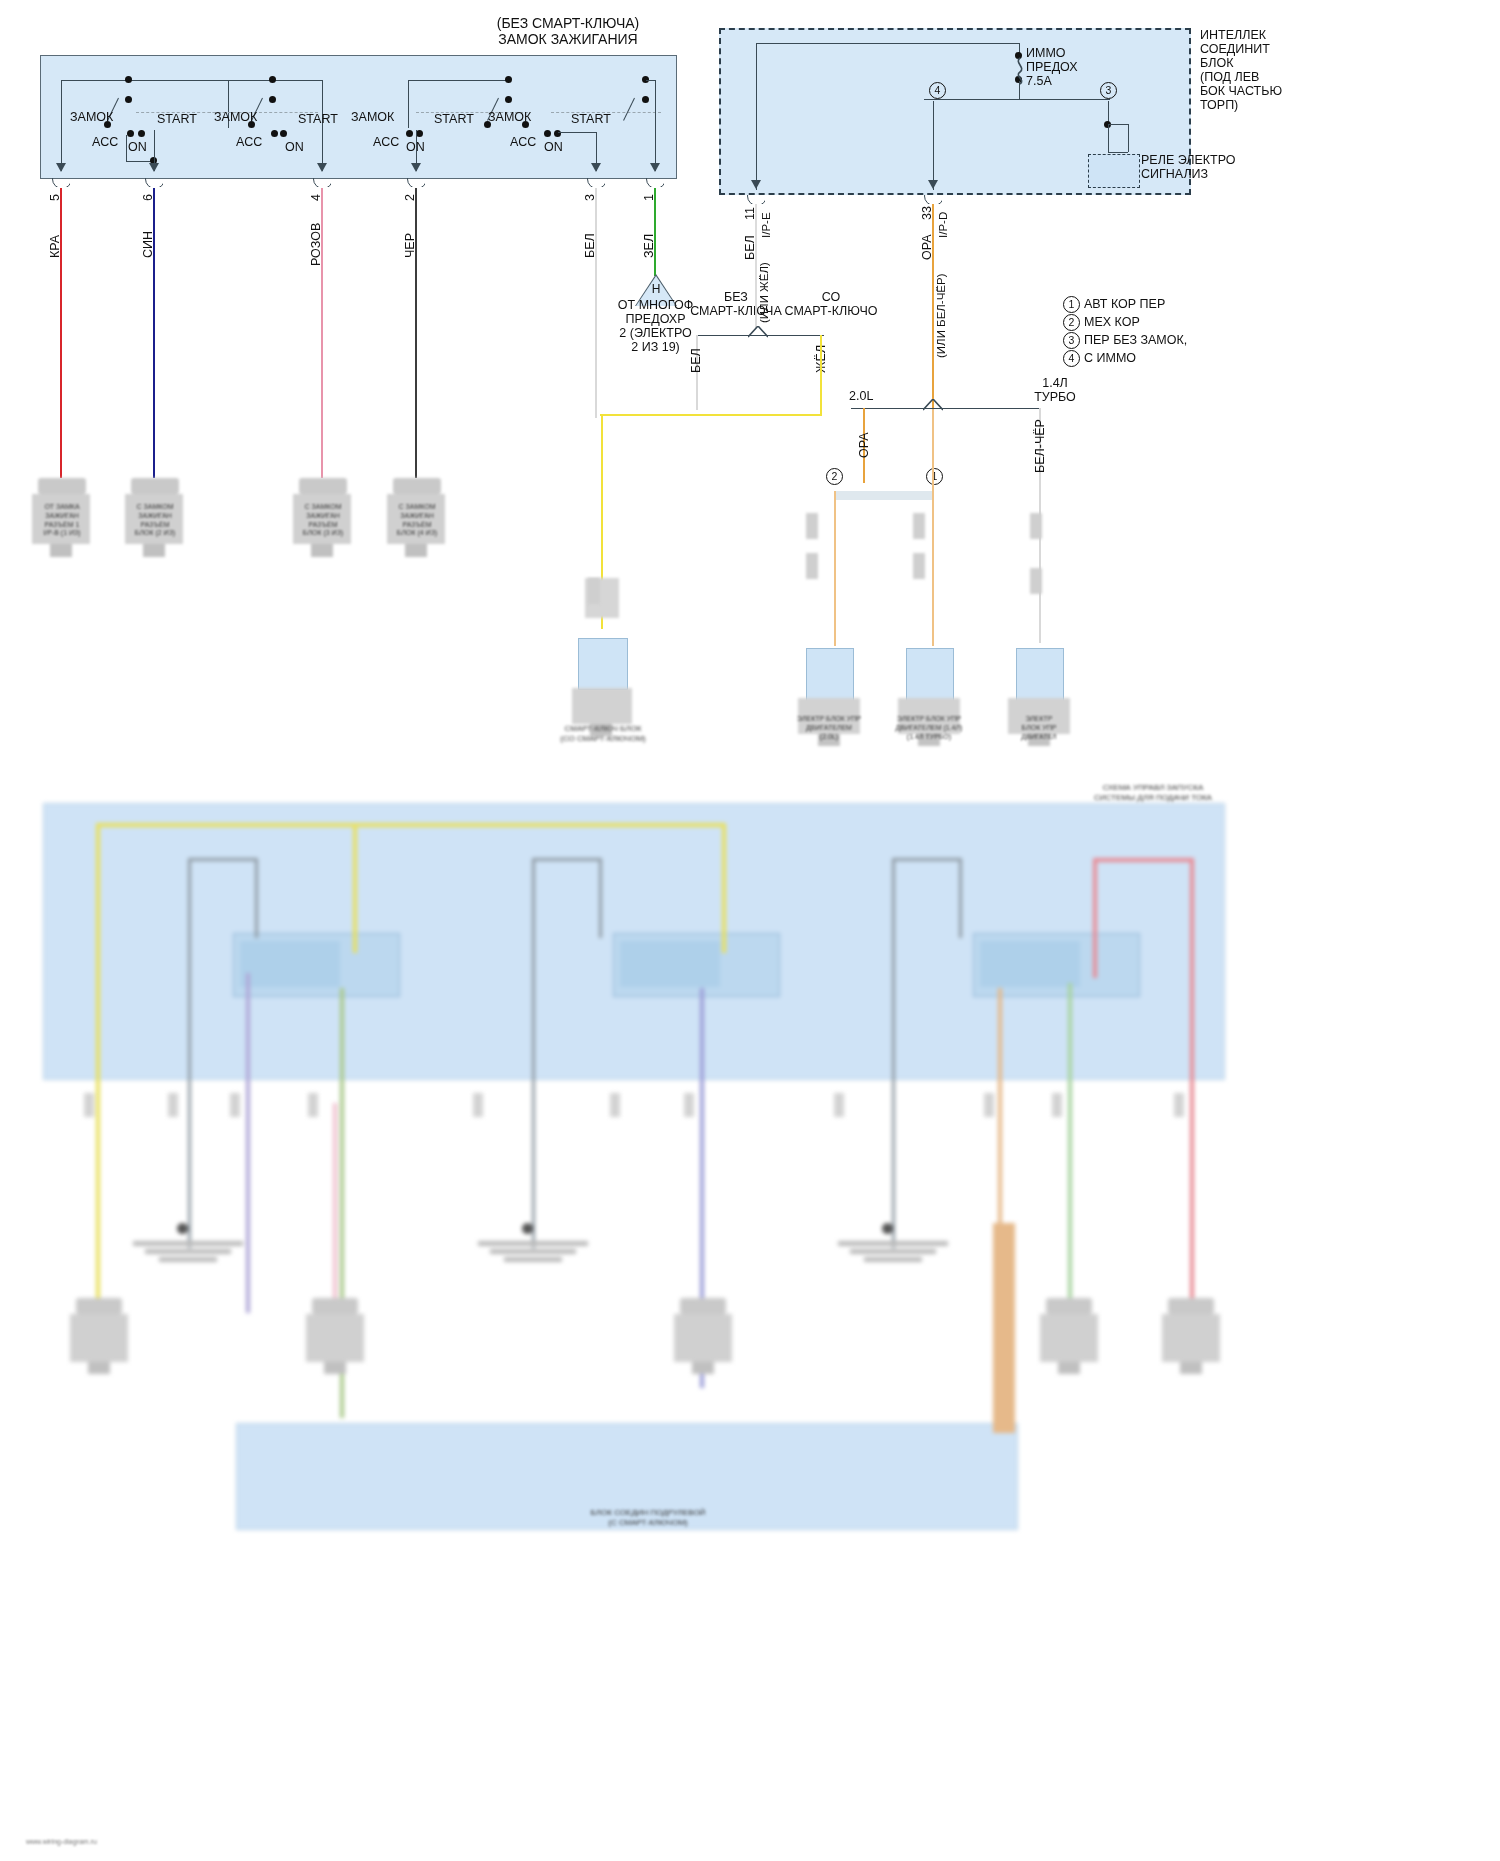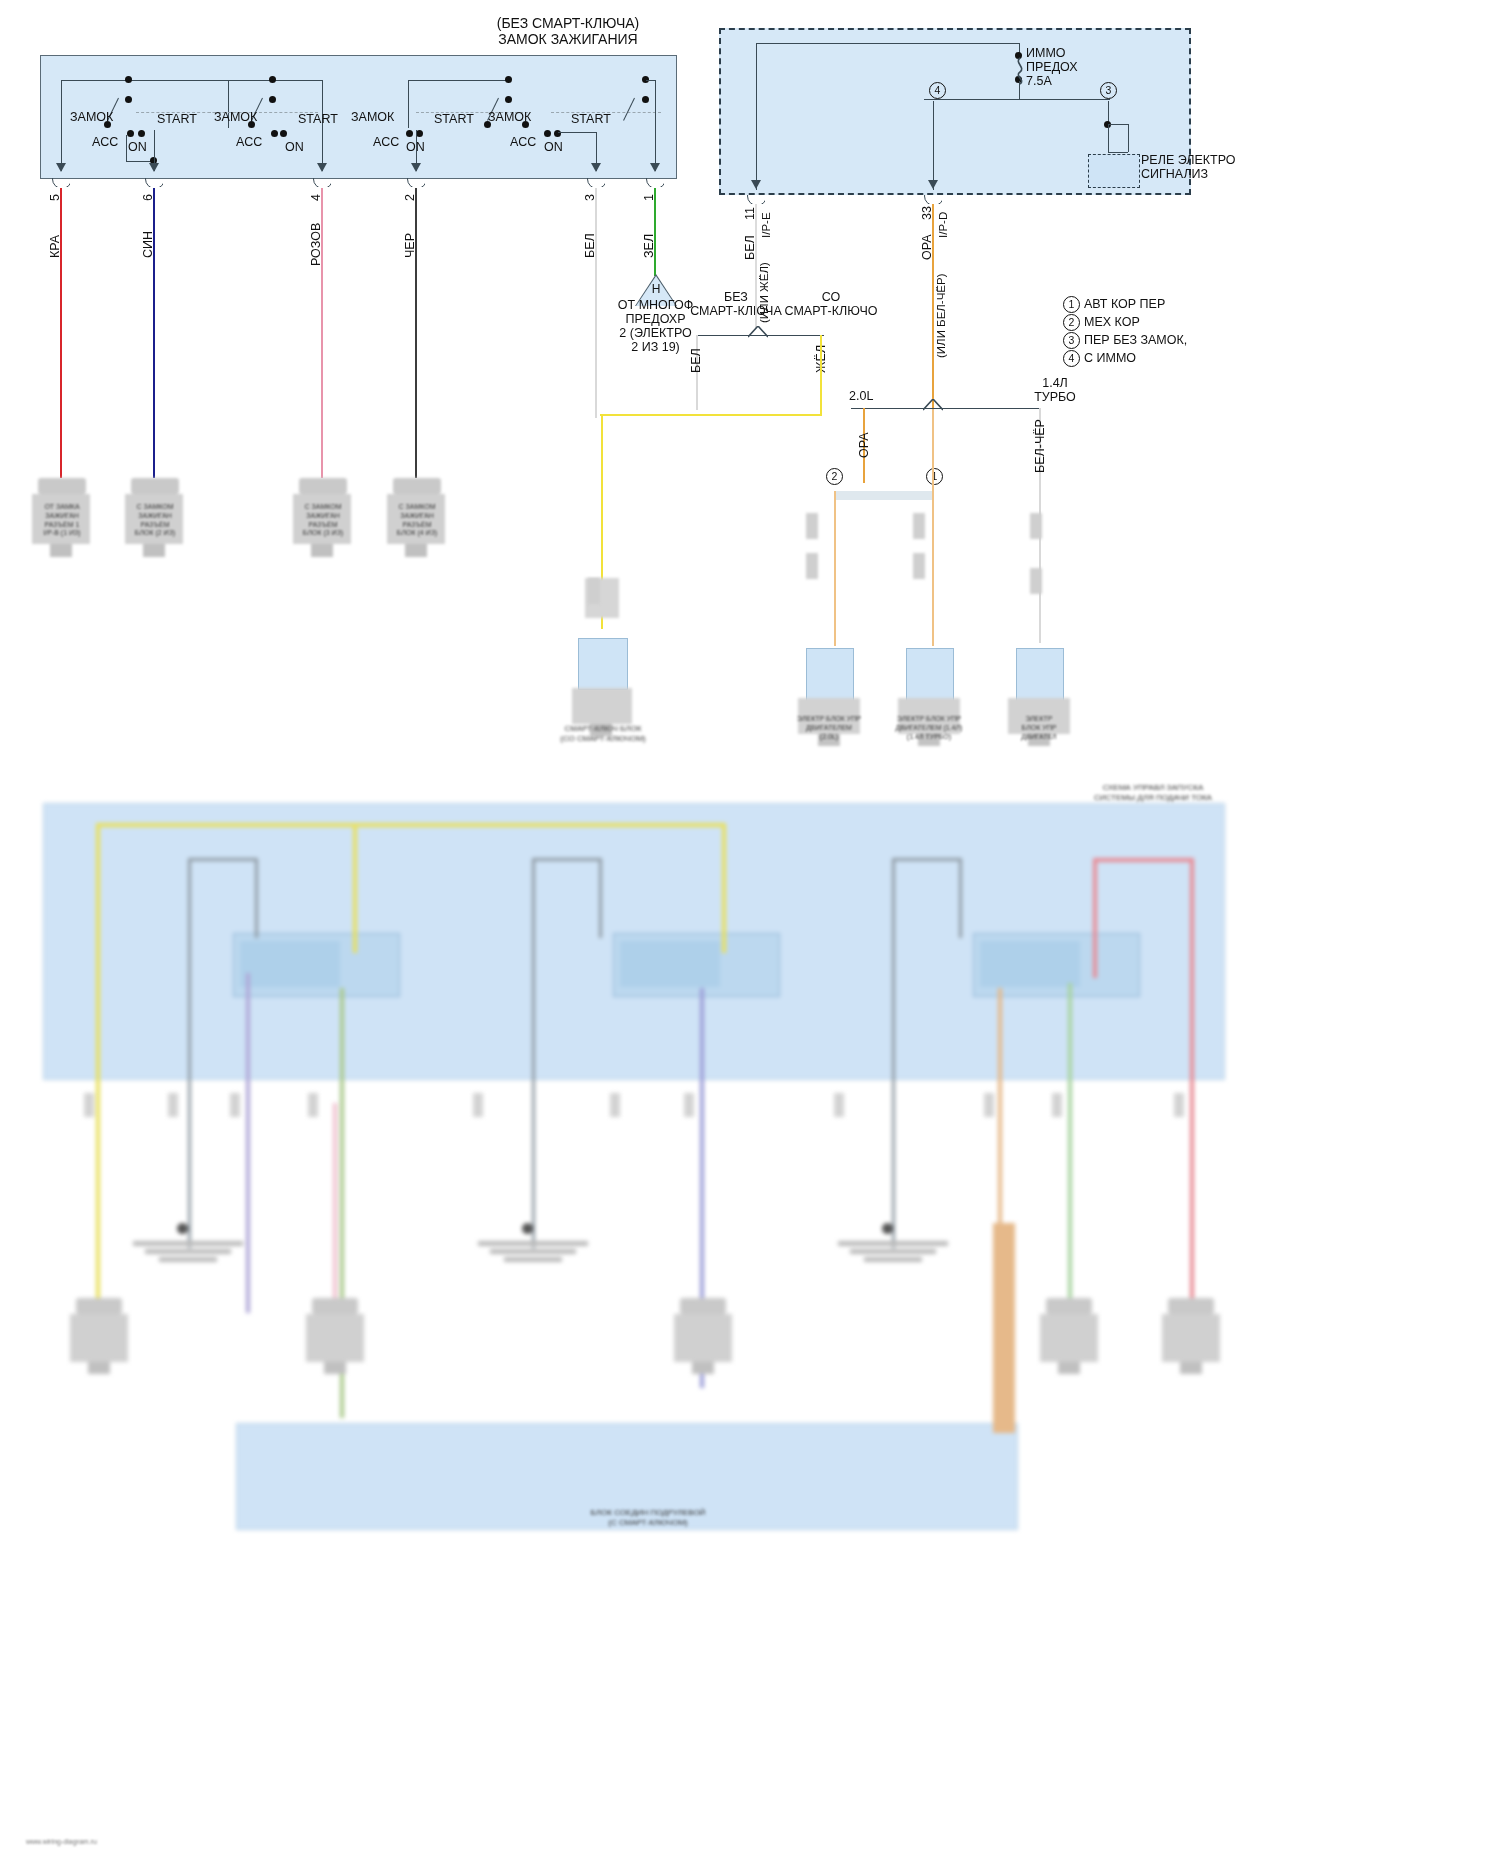--- a/index.html
+++ b/index.html
@@ -158,20 +158,26 @@
 ПРЕДОХР
 2 (ЭЛЕКТРО
 2 ИЗ 19)</div>
 
   <div class="lbl c" style="left:672px;top:282px;width:112px;">БЕЗ
 СМАРТ-КЛЮЧА</div>
   <div class="lbl c" style="left:760px;top:282px;width:126px;">СО
 СМАРТ-КЛЮЧО</div>
 
   <div class="box-dash" style="left:711px;top:20px;width:468px;height:163px;"></div>
+  <div class="lbl" style="left:1192px;top:20px;width:150px;">ИНТЕЛЛЕК
+СОЕДИНИТ
+БЛОК
+(ПОД ЛЕВ
+БОК ЧАСТЬЮ
+ТОРП)</div>
 
   <div class="h" style="left:748px;top:35px;width:263px;"></div>
   <div class="v" style="left:748px;top:35px;height:147px;"></div>
   <div class="v" style="left:1011px;top:35px;height:12px;"></div>
 
   <div class="dot" style="left:1007px;top:44px;"></div>
   <div class="dot" style="left:1007px;top:68px;"></div>
   <svg class="fuse" style="left:1005px;top:46px;" viewBox="0 0 12 26">
     <path d="M7 0 C1 4, 13 10, 7 14 C1 18, 13 22, 7 26" stroke="#3a4a55" stroke-width="1.6" fill="none"></path>
   </svg>

